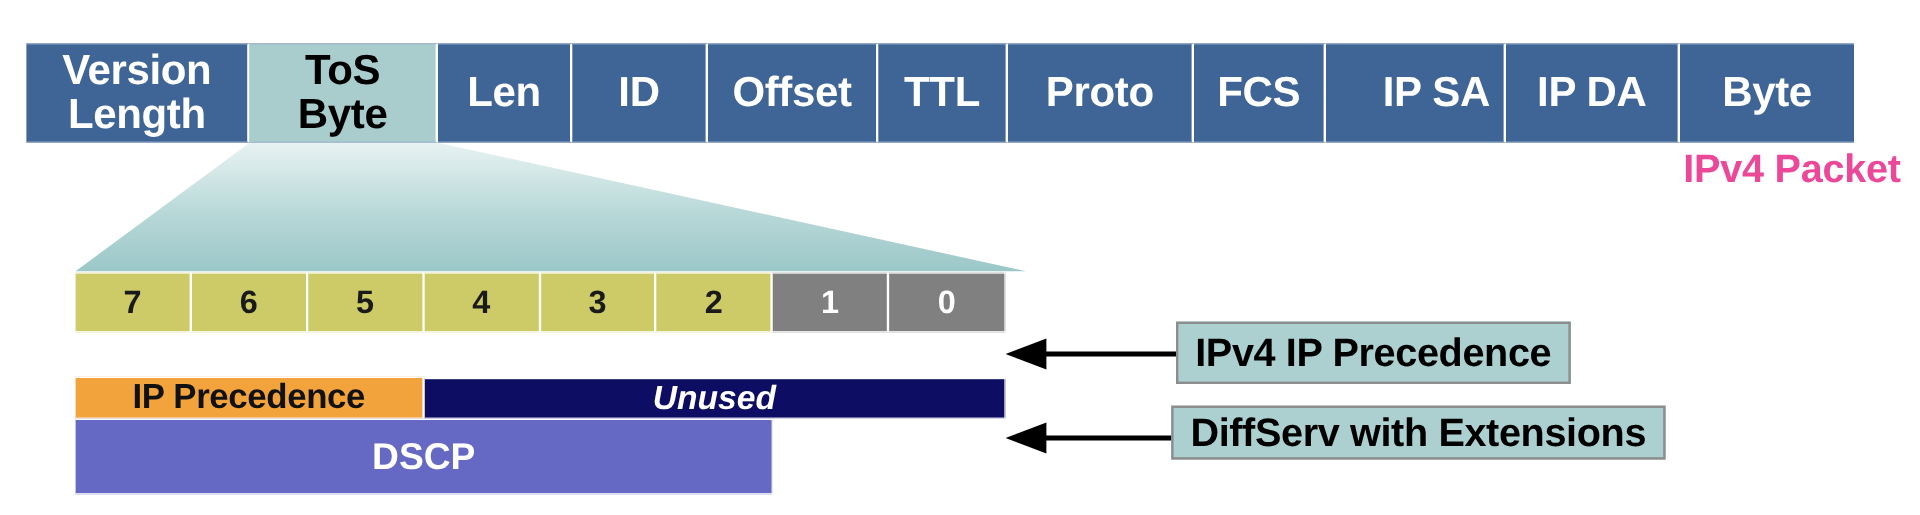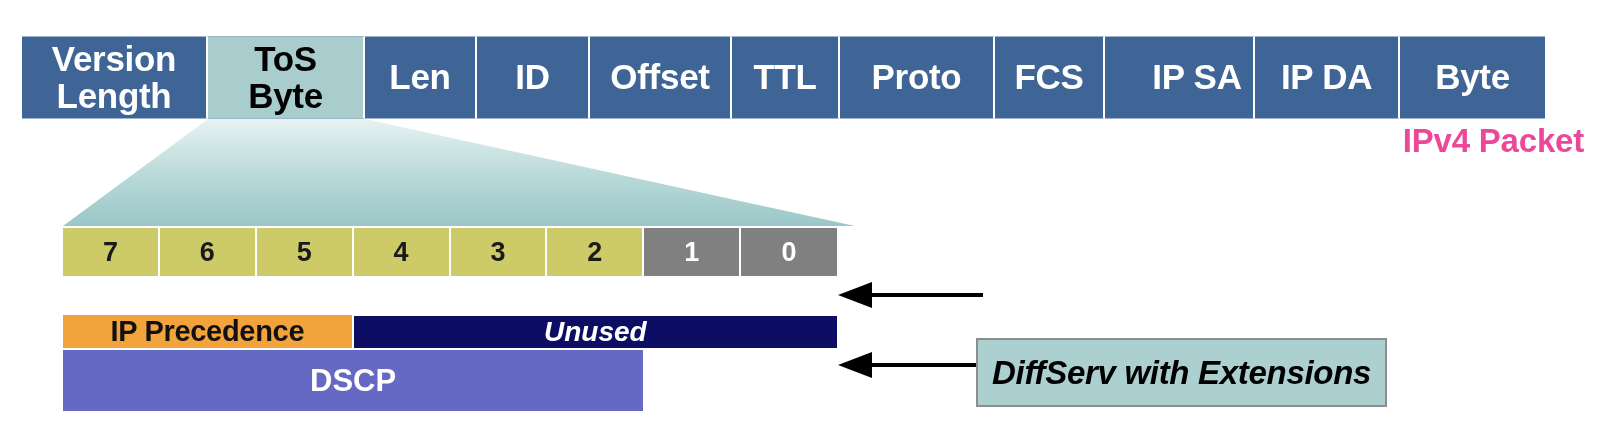--- a/index.html
+++ b/index.html
@@ -154,22 +154,21 @@
     white-space: nowrap;
   }
   #callout-precedence {
     left: 980px;
     top: 268px;
     height: 52px;
   }
   #callout-diffserv {
     left: 976px;
     top: 338px;
-    height: 69px;
-    font-style: italic;
+    height: 45px;
   }
 
   
   .arrow-svg {
     position: absolute;
   }
   #arrow-precedence { left: 838px; top: 280px; width: 145px; height: 30px; }
   #arrow-diffserv   { left: 838px; top: 350px; width: 145px; height: 30px; }
 </style>
 </head>
@@ -228,15 +227,16 @@
 
   <svg id="arrow-precedence" class="arrow-svg" viewBox="0 0 145 30">
     <line x1="145" y1="15" x2="30" y2="15" stroke="#000000" stroke-width="4"></line>
     <polygon points="0,15 34,2 34,28" fill="#000000"></polygon>
   </svg>
   <svg id="arrow-diffserv" class="arrow-svg" viewBox="0 0 145 30">
     <line x1="145" y1="15" x2="30" y2="15" stroke="#000000" stroke-width="4"></line>
     <polygon points="0,15 34,2 34,28" fill="#000000"></polygon>
   </svg>
 
+  <div class="callout" id="callout-precedence">IPv4 IP Precedence</div>
   <div class="callout" id="callout-diffserv">DiffServ with Extensions</div>
 
 </div>
 
 </body></html>

